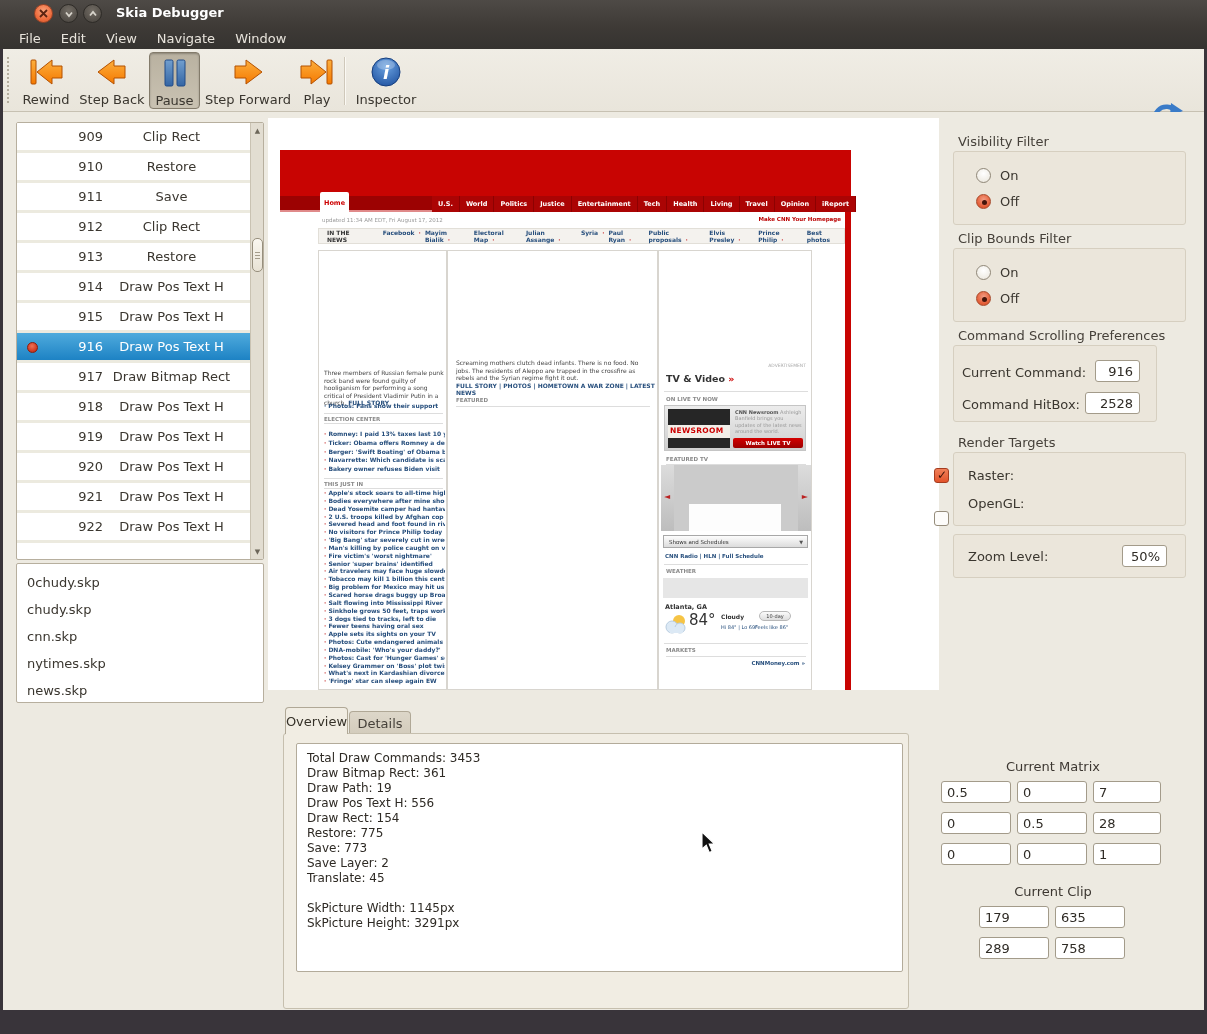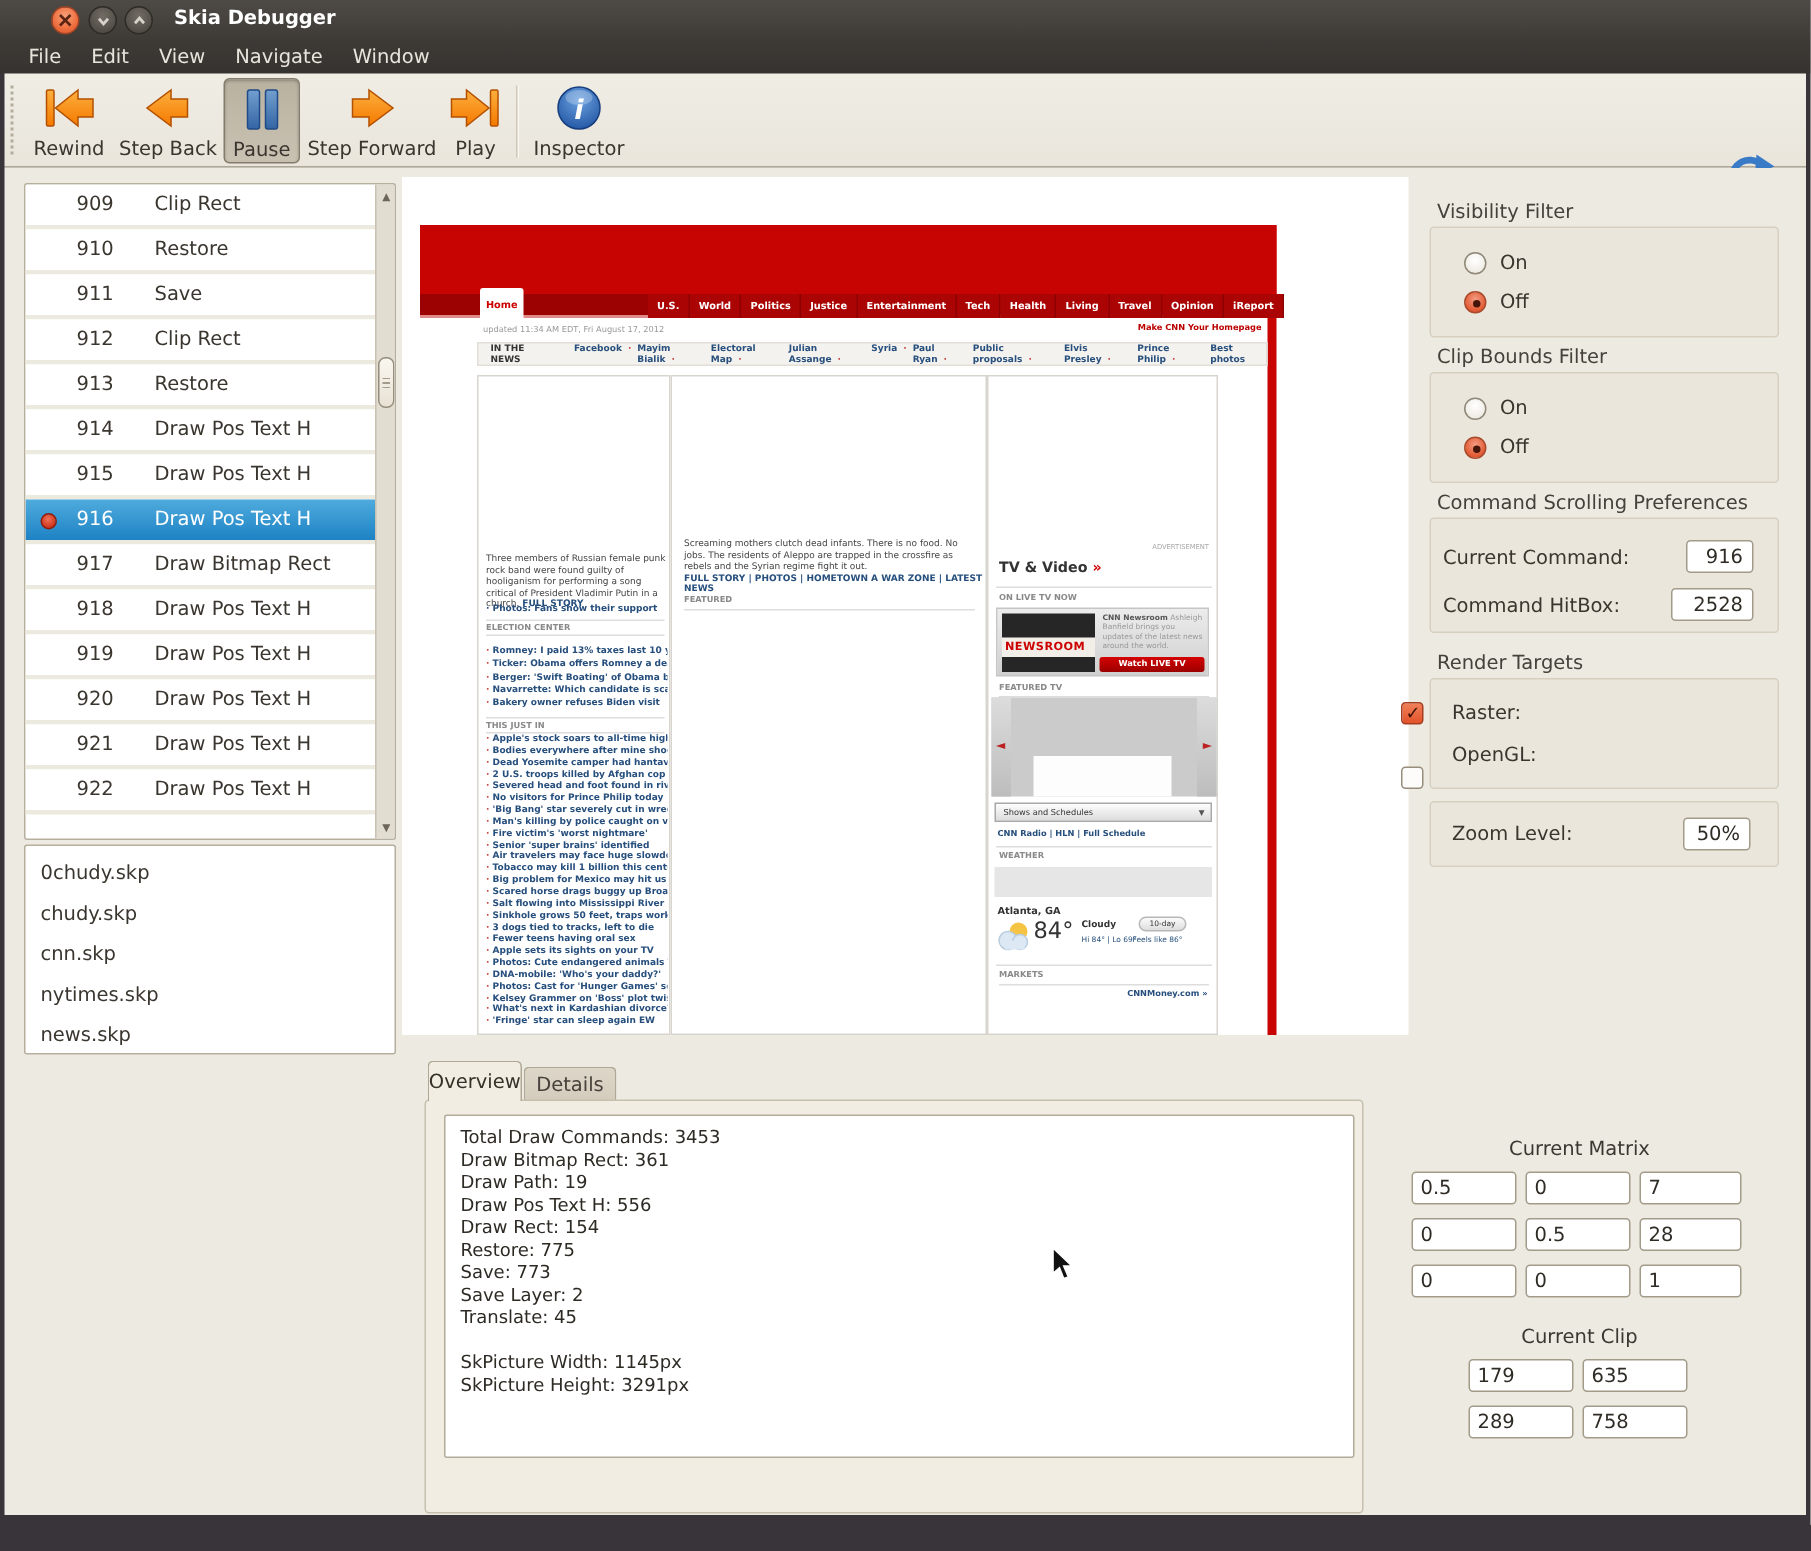--- a/index.html
+++ b/index.html
@@ -32,22 +32,22 @@
 
 .content{left:3px;top:112px;width:1201px;height:898px;background:#edeae1;}
 
 
 .cmd-list{left:13px;top:10px;width:248px;height:438px;background:#fff;border:1px solid #b7af9e;border-radius:2px;overflow:hidden;}
 .cmd-rows{position:absolute;left:0;top:0;right:13px;bottom:0;}
 .cmd-row{height:30px;display:flex;align-items:center;border-bottom:3px solid #ecead f;border-bottom:3px solid #eceadf;background:#fff;position:relative;font-size:13px;color:#3a362f;}
 .cmd-row .bp{visibility:hidden;position:absolute;left:10px;top:9px;width:11px;height:11px;border-radius:50%;background:radial-gradient(circle at 45% 35%,#ef7258,#d03a22 65%,#9e2312);border:1px solid #8c1d0d;}
 .cmd-row.selected{background:linear-gradient(#4fabdd,#1d82c4);color:#fff;}
 .cmd-row.selected .bp{visibility:visible;}
-.cmd-row .num{margin-left:34px;width:52px;}
-.cmd-row .cname{flex:1;text-align:left;padding-right:10px;}
+.cmd-row .num{margin-left:34px;width:52px;text-align:right;}
+.cmd-row .cname{flex:1;text-align:center;padding-right:10px;}
 .v-scroll{position:absolute;top:0;right:0;width:13px;bottom:0;background:#e2ddd1;border-left:1px solid #c9c2b2;}
 .v-scroll .sb-up,.v-scroll .sb-dn{position:absolute;left:0;width:13px;height:13px;display:flex;align-items:center;justify-content:center;font-size:7px;color:#6c6659;}
 .sb-up{top:1px;}.sb-dn{bottom:1px;}
 .sb-thumb{position:absolute;left:1px;width:11px;height:34px;background:linear-gradient(#faf7f0,#e8e2d4);border:1px solid #978f7d;border-radius:5px;}
 .sb-thumb::after{content:"";position:absolute;left:2px;right:2px;top:13px;height:7px;background:repeating-linear-gradient(#a49c8a 0 1px,transparent 1px 3px);}
 
 
 .file-list{left:13px;top:451px;width:248px;height:140px;background:#fff;border:1px solid #b7af9e;border-radius:2px;padding-top:5px;}
 .file-item{height:27px;line-height:27px;padding-left:10px;font-size:13px;color:#3a362f;}
 
@@ -504,21 +504,21 @@
       <span class="radio"></span>
         <span class="rlabel">On</span>
     </div>
     <div class="abs" style="left:22px;top:42px;display:flex;align-items:center;">
       <span class="radio checked"></span>
         <span class="rlabel">Off</span>
     </div>
   </div>
 
   <div class="abs grp-label" style="left:955px;top:216px;">Command Scrolling Preferences</div>
-  <div class="abs grp-box" style="left:950px;top:233px;width:233px;height:77px;">
+  <div class="abs grp-box" style="left:950px;top:233px;width:204px;height:77px;">
     <div class="abs rlabel" style="left:8px;top:19px;margin:0;">Current Command:</div>
     <div class="abs field right" style="right:16px;top:14px;width:45px;height:22px;">916</div>
     <div class="abs rlabel" style="left:8px;top:51px;margin:0;">Command HitBox:</div>
     <div class="abs field right" style="right:16px;top:46px;width:55px;height:22px;">2528</div>
   </div>
 
   <div class="abs grp-label" style="left:955px;top:323px;">Render Targets</div>
   <div class="abs grp-box" style="left:950px;top:340px;width:233px;height:74px;">
     <div class="abs rlabel" style="left:14px;top:15px;margin:0;">Raster:</div>
     <div class="abs chk checked" style="right:20px;top:15px;"></div>

